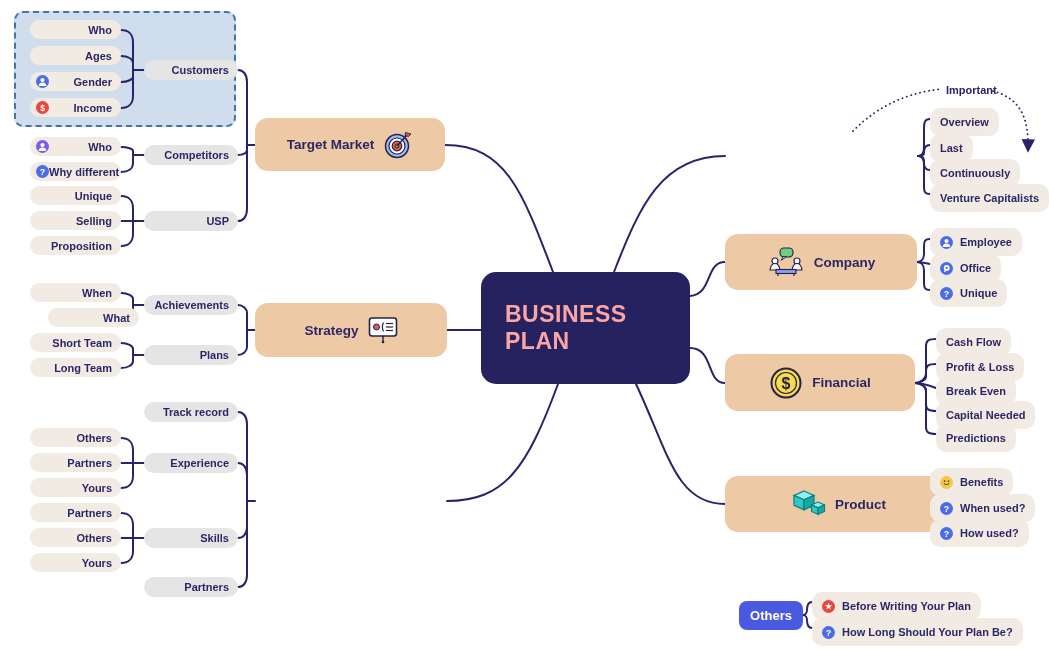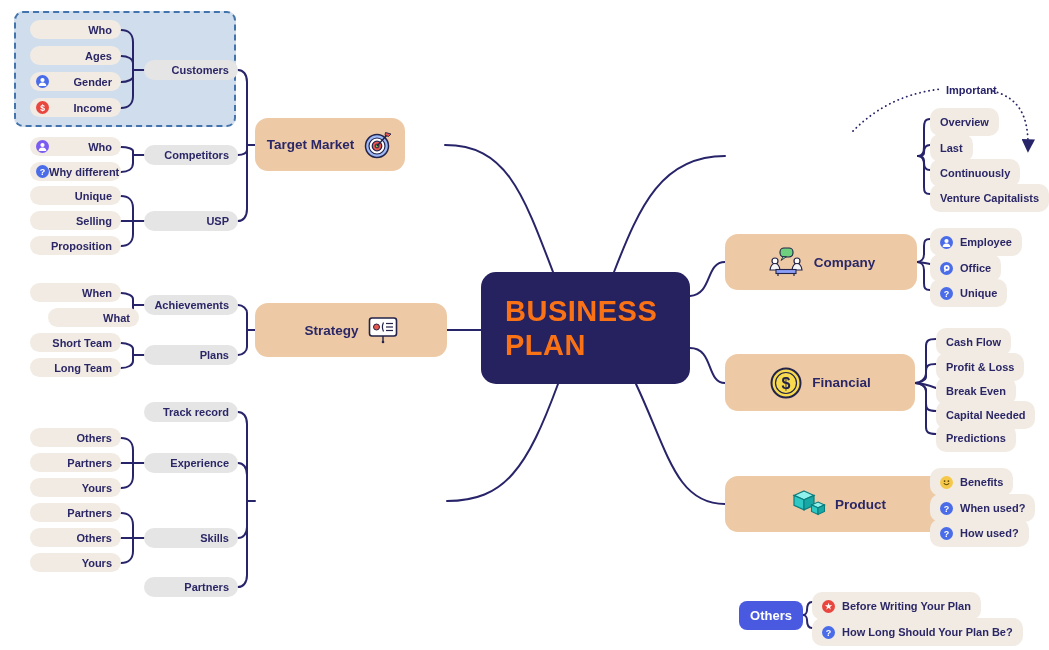--- a/index.html
+++ b/index.html
@@ -14,22 +14,22 @@
         align-items:center;font-size:11px;font-weight:600;color:#2b2767;box-sizing:border-box;white-space:nowrap;}
   .leaf-l{width:91px;padding:0 9px 0 6px;}
   .leaf-l .lbl{margin-left:auto;}
   .leaf-r{padding:0 10px;gap:7px;height:28px;}
   .mid{position:absolute;width:94px;height:20px;background:#e5e5e5;border-radius:10px;display:flex;
        align-items:center;justify-content:flex-end;padding:0 9px;font-size:11px;font-weight:600;
        color:#2b2767;box-sizing:border-box;white-space:nowrap;}
   .topic{position:absolute;background:#edcaa5;border-radius:13px;display:flex;align-items:center;
          justify-content:center;gap:9px;font-size:13.5px;font-weight:700;color:#2b2767;box-sizing:border-box;white-space:nowrap;}
   .center-node{position:absolute;left:481px;top:272px;width:209px;height:112px;background:#26215f;
-         border-radius:15px;color:#f97316;display:flex;align-items:center;box-sizing:border-box;
-         padding:0 12px 0 24px;font-size:29px;line-height:1.18;font-weight:700;letter-spacing:0.5px;}
+         border-radius:15px;color:#fca5a5;display:flex;align-items:center;box-sizing:border-box;
+         padding:0 12px 0 24px;font-size:23px;line-height:1.18;font-weight:700;letter-spacing:0.5px;}
   .others-node{position:absolute;left:739px;top:601px;width:64px;height:29px;background:#4a5ae0;
          border-radius:8px;color:#ffffff;display:flex;align-items:center;justify-content:center;
          font-size:13px;font-weight:700;}
   .badge{width:13px;height:13px;flex:0 0 13px;border-radius:50%;display:inline-flex;}
   .important{position:absolute;left:946px;top:84px;font-size:11px;font-weight:700;color:#28246a;}
   .ticon{display:block;flex:0 0 auto;}
 </style>
 </head>
 <body>
 
@@ -227,21 +227,21 @@
   <div class="mid" style="left:144px;top:453px">
       <span>Experience</span>
     </div>
   <div class="mid" style="left:144px;top:528px">
       <span>Skills</span>
     </div>
   <div class="mid" style="left:144px;top:577px">
       <span>Partners</span>
     </div>
 
-  <div class="topic" style="left:255px;top:118px;width:150px;height:53px">
+  <div class="topic" style="left:255px;top:118px;width:190px;height:53px">
     <span>Target Market</span>
     <svg class="ticon" width="30" height="30" viewBox="0 0 30 30">
         <circle cx="14" cy="16" r="11.5" fill="#9db9f7" stroke="#23234a" stroke-width="1.5"></circle>
         <circle cx="14" cy="16" r="8" fill="#fff" stroke="#23234a" stroke-width="1.2"></circle>
         <circle cx="14" cy="16" r="4.8" fill="#e8564e" stroke="#23234a" stroke-width="1.2"></circle>
         <circle cx="14" cy="16" r="1.9" fill="#8bc34a" stroke="#23234a" stroke-width="1"></circle>
         <line x1="14" y1="16" x2="24" y2="5" stroke="#23234a" stroke-width="1.5"></line>
         <path d="M22.5,2.5 l5.5,1.5 -2.5,2.5 -3.5,-1.2 z" fill="#e8564e" stroke="#23234a" stroke-width="0.9"></path>
       </svg>
   </div>

